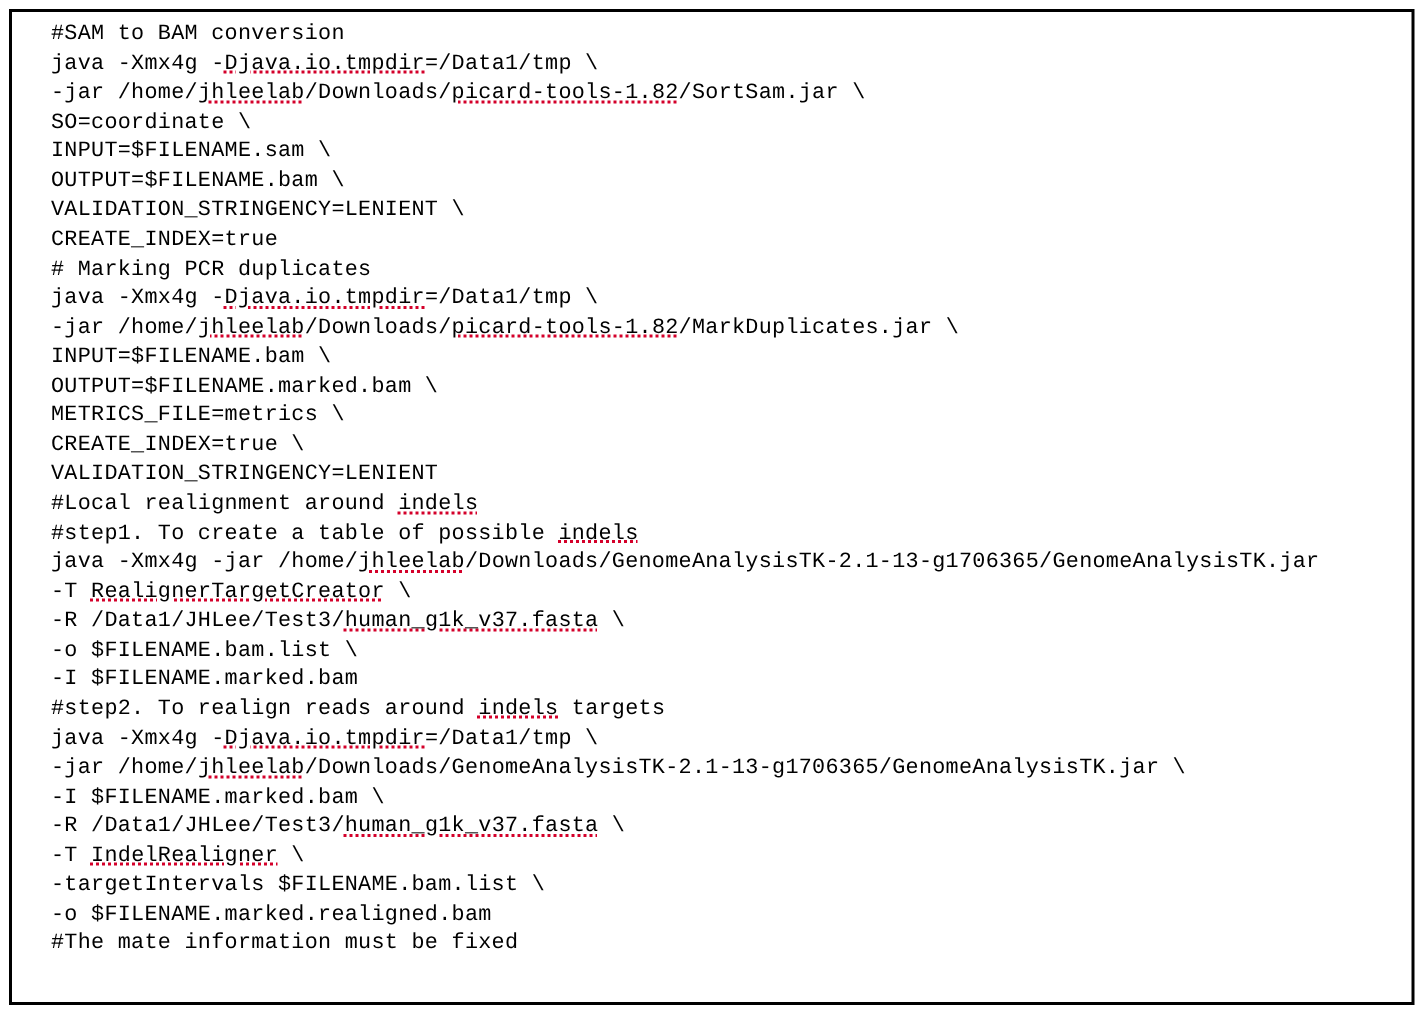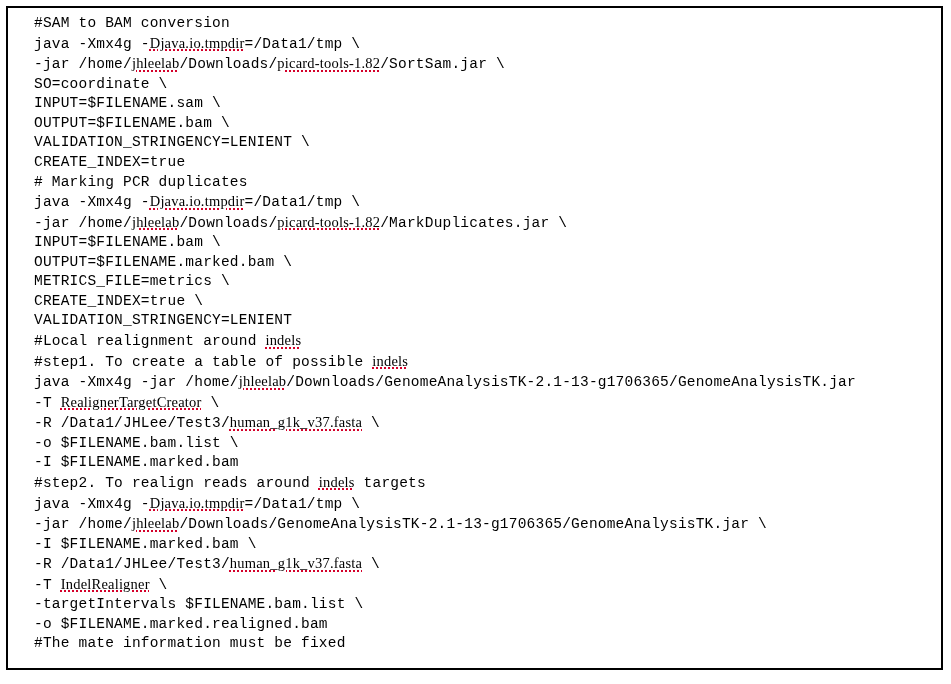--- a/index.html
+++ b/index.html
@@ -21,19 +21,18 @@
       letter-spacing: 0.2px;
     }
     .line { white-space: pre; }
     .seg { display: inline; }
     .spellerr {
       text-decoration-line: underline;
       text-decoration-style: dotted;
       text-decoration-color: #d4002a;
       text-decoration-thickness: 2px;
       text-underline-offset: 2px;
-      font-family: Liberation Serif, serif;
     }
   </style>
 </head>
 <body>
 
 <div class="editor" id="editor"><div class="line"><span class="seg">#SAM to BAM conversion</span></div><div class="line"><span class="seg">java -Xmx4g -</span><span class="seg spellerr">Djava.io.tmpdir</span><span class="seg">=/Data1/tmp \</span></div><div class="line"><span class="seg">-jar /home/</span><span class="seg spellerr">jhleelab</span><span class="seg">/Downloads/</span><span class="seg spellerr">picard-tools-1.82</span><span class="seg">/SortSam.jar \</span></div><div class="line"><span class="seg">SO=coordinate \</span></div><div class="line"><span class="seg">INPUT=$FILENAME.sam \</span></div><div class="line"><span class="seg">OUTPUT=$FILENAME.bam \</span></div><div class="line"><span class="seg">VALIDATION_STRINGENCY=LENIENT \</span></div><div class="line"><span class="seg">CREATE_INDEX=true</span></div><div class="line"><span class="seg"></span></div><div class="line"><span class="seg"># Marking PCR duplicates</span></div><div class="line"><span class="seg">java -Xmx4g -</span><span class="seg spellerr">Djava.io.tmpdir</span><span class="seg">=/Data1/tmp \</span></div><div class="line"><span class="seg">-jar /home/</span><span class="seg spellerr">jhleelab</span><span class="seg">/Downloads/</span><span class="seg spellerr">picard-tools-1.82</span><span class="seg">/MarkDuplicates.jar \</span></div><div class="line"><span class="seg">INPUT=$FILENAME.bam \</span></div><div class="line"><span class="seg">OUTPUT=$FILENAME.marked.bam \</span></div><div class="line"><span class="seg">METRICS_FILE=metrics \</span></div><div class="line"><span class="seg">CREATE_INDEX=true \</span></div><div class="line"><span class="seg">VALIDATION_STRINGENCY=LENIENT</span></div><div class="line"><span class="seg"></span></div><div class="line"><span class="seg">#Local realignment around </span><span class="seg spellerr">indels</span></div><div class="line"><span class="seg">#step1. To create a table of possible </span><span class="seg spellerr">indels</span></div><div class="line"><span class="seg">java -Xmx4g -jar /home/</span><span class="seg spellerr">jhleelab</span><span class="seg">/Downloads/GenomeAnalysisTK-2.1-13-g1706365/GenomeAnalysisTK.jar</span></div><div class="line"><span class="seg">-T </span><span class="seg spellerr">RealignerTargetCreator</span><span class="seg"> \</span></div><div class="line"><span class="seg">-R /Data1/JHLee/Test3/</span><span class="seg spellerr">human_g1k_v37.fasta</span><span class="seg"> \</span></div><div class="line"><span class="seg">-o $FILENAME.bam.list \</span></div><div class="line"><span class="seg">-I $FILENAME.marked.bam</span></div><div class="line"><span class="seg"></span></div><div class="line"><span class="seg">#step2. To realign reads around </span><span class="seg spellerr">indels</span><span class="seg"> targets</span></div><div class="line"><span class="seg">java -Xmx4g -</span><span class="seg spellerr">Djava.io.tmpdir</span><span class="seg">=/Data1/tmp \</span></div><div class="line"><span class="seg">-jar /home/</span><span class="seg spellerr">jhleelab</span><span class="seg">/Downloads/GenomeAnalysisTK-2.1-13-g1706365/GenomeAnalysisTK.jar \</span></div><div class="line"><span class="seg">-I $FILENAME.marked.bam \</span></div><div class="line"><span class="seg">-R /Data1/JHLee/Test3/</span><span class="seg spellerr">human_g1k_v37.fasta</span><span class="seg"> \</span></div><div class="line"><span class="seg">-T </span><span class="seg spellerr">IndelRealigner</span><span class="seg"> \</span></div><div class="line"><span class="seg">-targetIntervals $FILENAME.bam.list \</span></div><div class="line"><span class="seg">-o $FILENAME.marked.realigned.bam</span></div><div class="line"><span class="seg"></span></div><div class="line"><span class="seg">#The mate information must be fixed</span></div></div>
 
 </body></html>

